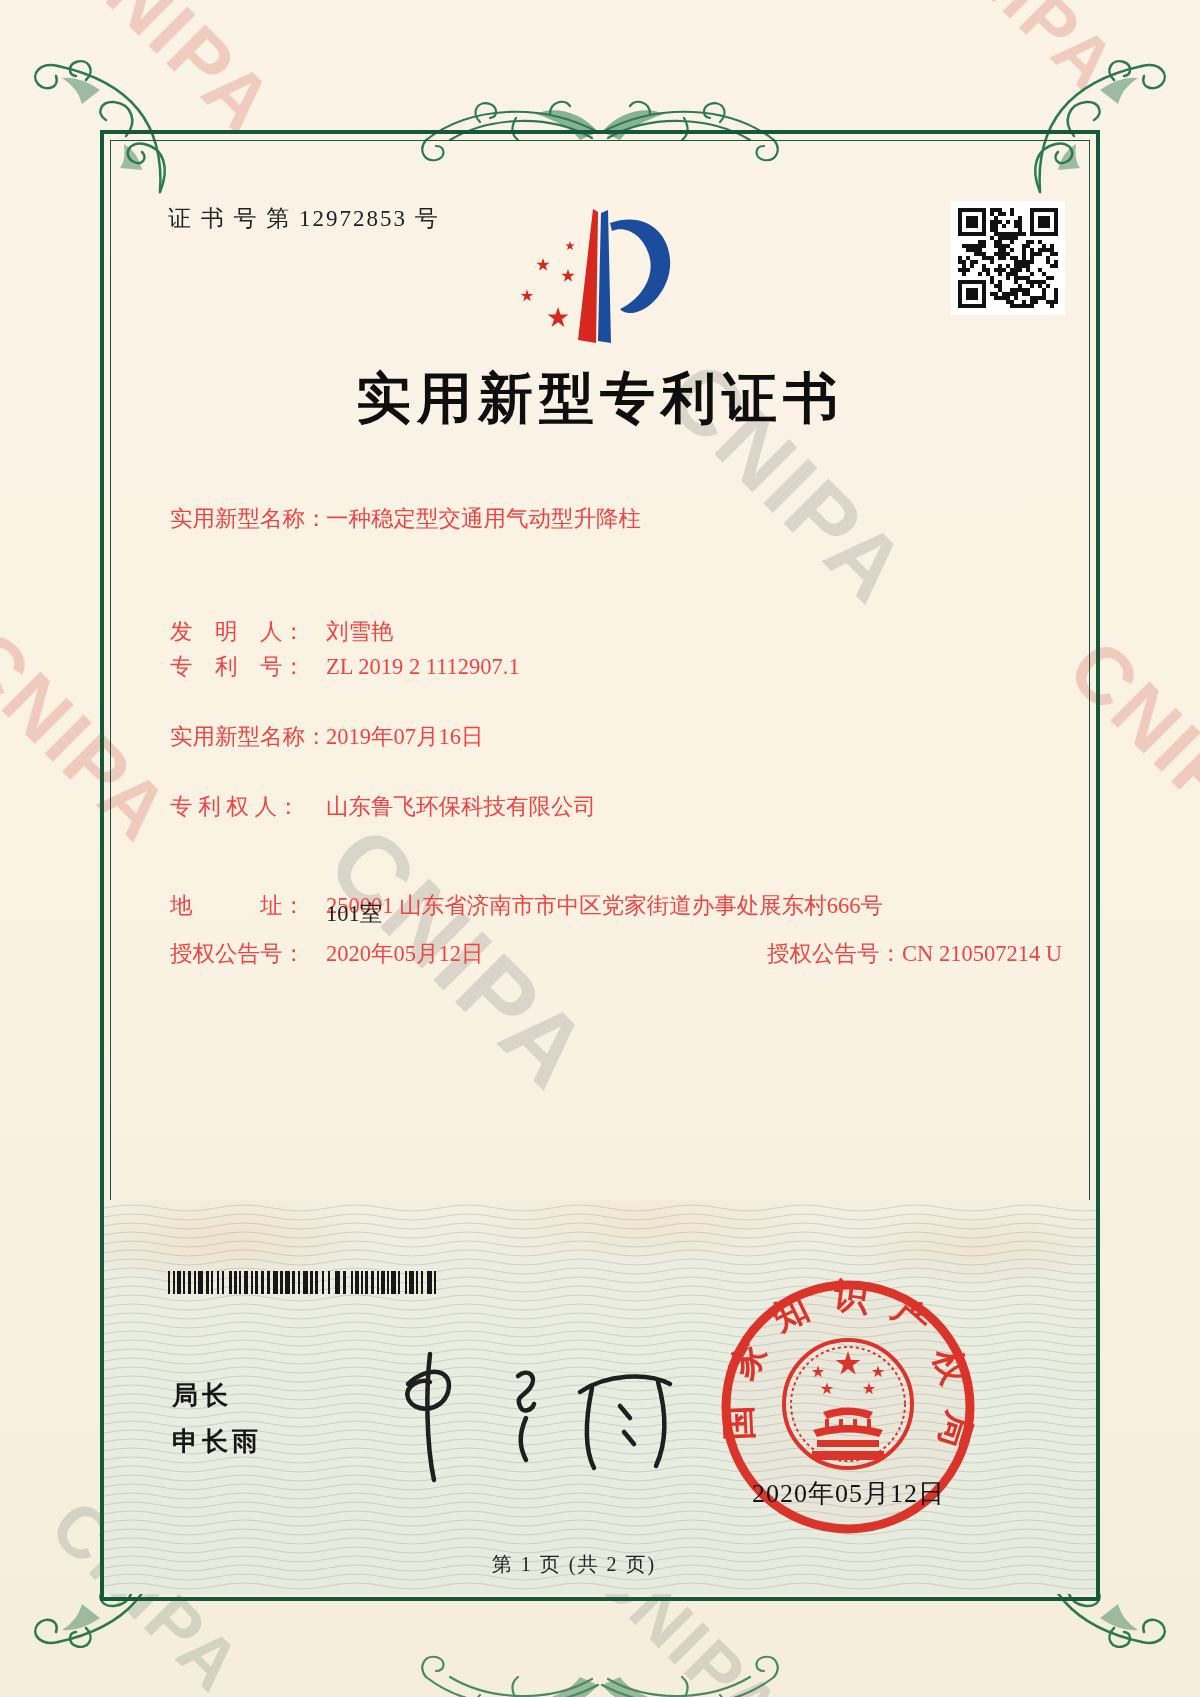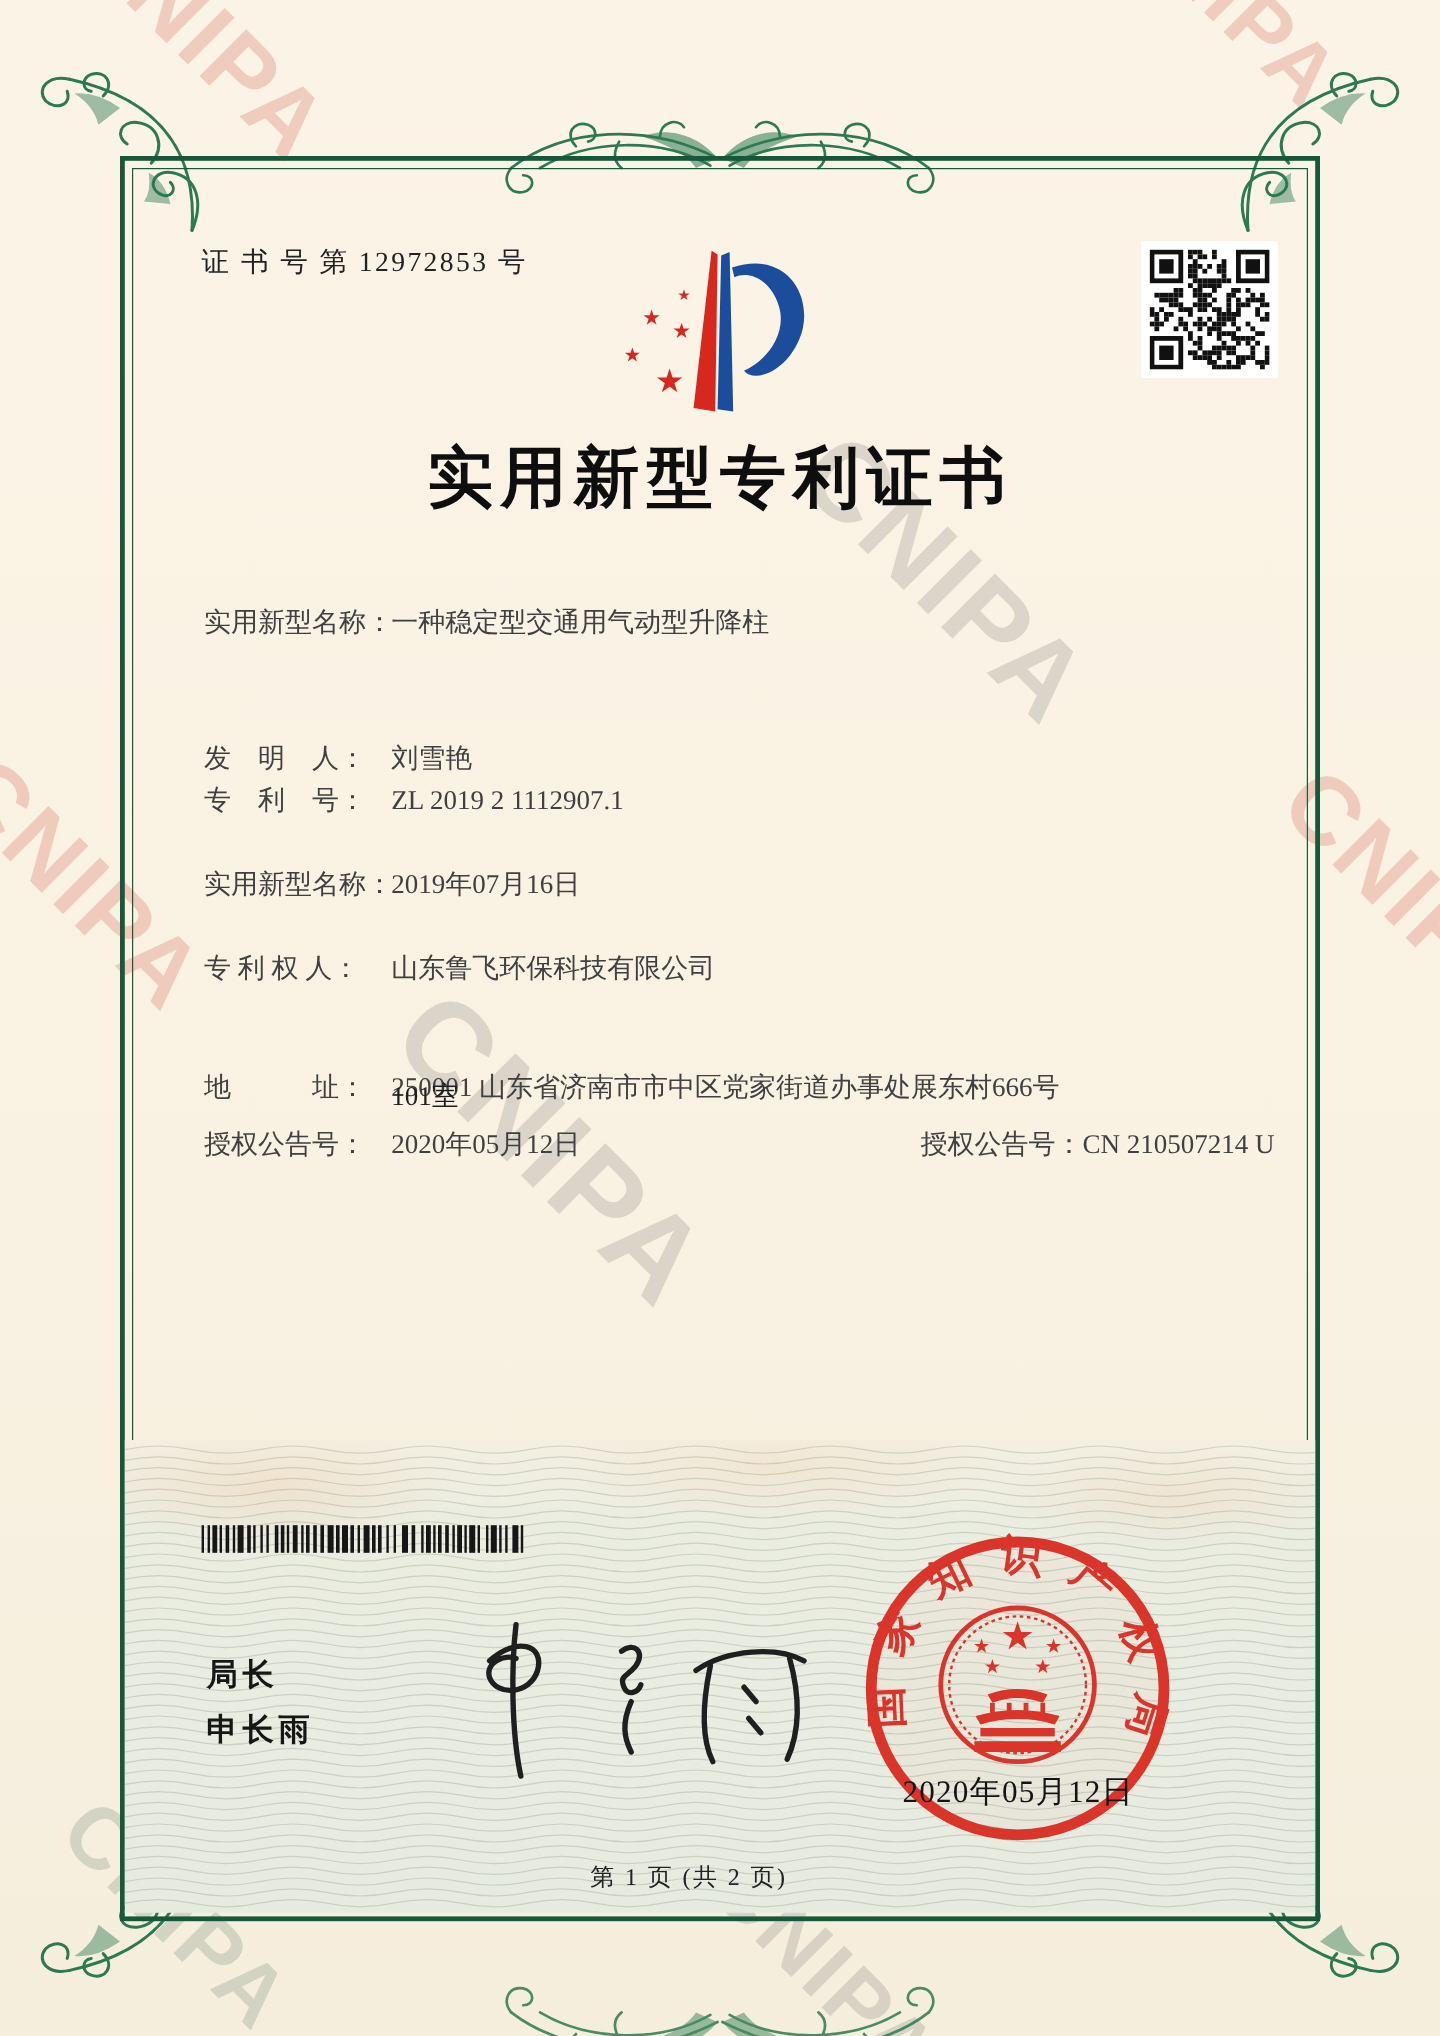--- a/index.html
+++ b/index.html
@@ -13,21 +13,21 @@
   .wm-pink{color:rgba(219,128,116,.34)}
   .wm-grey{color:rgba(138,138,132,.27)}
   .wm-green{color:rgba(128,148,132,.30)}
   
   .frame-outer{left:100px;top:130px;width:1000px;height:1471px;border:4px solid #17573a}
   .frame-inner{left:110px;top:140px;width:980px;height:1451px;border:1.5px solid #17573a}
   
   .certno{left:168px;top:203px;font-size:23px;letter-spacing:2px;color:#222}
   .title{left:0;top:362px;width:1200px;text-align:center;font-size:55px;font-weight:700;letter-spacing:6px;color:#0e0e0e}
   
-  .frow{position:absolute;left:170px;font-size:22.5px;color:#404040;white-space:nowrap}
+  .frow{position:absolute;left:170px;font-size:22.5px;color:#ef4444;white-space:nowrap}
   .flabel{display:inline-block;width:156px}
   .addr2{position:absolute;left:326px;font-size:22.5px;color:#1f1f1f}
   .gpair2{position:absolute;left:597px;top:0;white-space:nowrap}
   
   .paras{left:168px;top:988px;width:892px;font-size:23px;line-height:38px;text-align:justify;color:#222}
   .paras p{text-indent:2em}
   
   .strip{left:104px;top:1200px;width:992px;height:394px;
          background:
            radial-gradient(ellipse 220px 70px at 12% 10%, rgba(242,176,130,.20), rgba(242,176,130,0) 70%),

